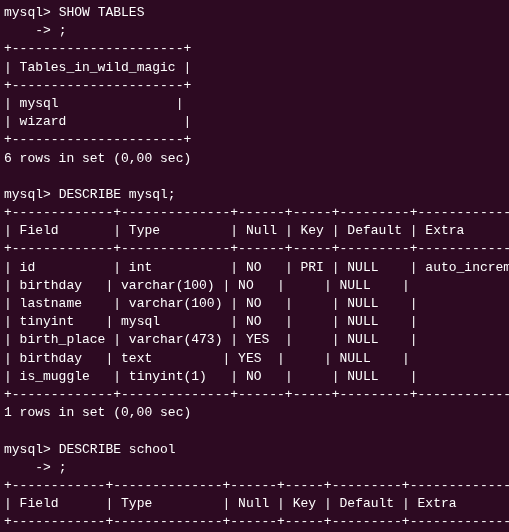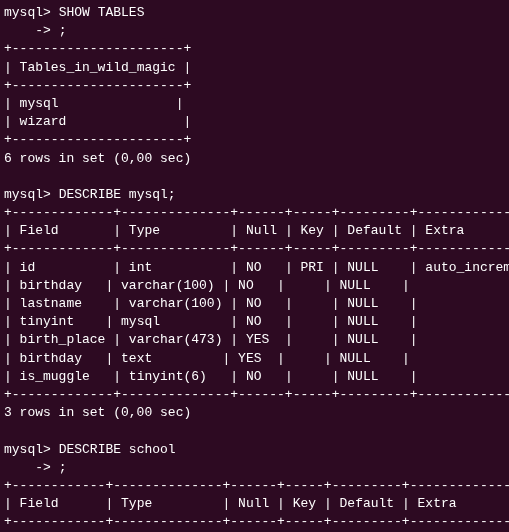--- a/index.html
+++ b/index.html
@@ -27,23 +27,23 @@
 <span>mysql&gt;</span> <span>DESCRIBE mysql;</span>
 <span>+-------------+--------------+------+-----+---------+----------------+
 | <span>Field</span>       | <span>Type</span>         | <span>Null</span> | <span>Key</span> | <span>Default</span> | <span>Extra</span>          |
 +-------------+--------------+------+-----+---------+----------------+
 | <span>id</span>          | <span>int</span>          | <span>NO</span>   | <span>PRI</span> | <span>NULL</span>    | <span>auto_increment</span> |
 | <span>birthday</span>   | <span>varchar(100)</span> | <span>NO</span>   |     | <span>NULL</span>    |                |
 | <span>lastname</span>    | <span>varchar(100)</span> | <span>NO</span>   |     | <span>NULL</span>    |                |
 | <span>tinyint</span>    | <span>mysql</span>         | <span>NO</span>   |     | <span>NULL</span>    |                |
 | <span>birth_place</span> | <span>varchar(473)</span> | <span>YES</span>  |     | <span>NULL</span>    |                |
 | <span>birthday</span>   | <span>text</span>         | <span>YES</span>  |     | <span>NULL</span>    |                |
-| <span>is_muggle</span>   | <span>tinyint(6)</span>   | <span>NO</span>   |     | <span>NULL</span>    |                |
+| <span>is_muggle</span>   | <span>tinyint(1)</span>   | <span>NO</span>   |     | <span>NULL</span>    |                |
 +-------------+--------------+------+-----+---------+----------------+</span>
-<span>3 rows in set (0,00 sec)</span>
+<span>1 rows in set (0,00 sec)</span>
 
 <span>mysql&gt;</span> <span>DESCRIBE school</span>
 <span>    -&gt;</span> <span>;</span>
 <span>+------------+--------------+------+-----+---------+----------------+
 | <span>Field</span>      | <span>Type</span>         | <span>Null</span> | <span>Key</span> | <span>Default</span> | <span>Extra</span>          |
 +------------+--------------+------+-----+---------+----------------+
 |          |           |    |  |     |  |
 |  |  |    |     |     |                |
 |    |           |   |     |     |                |
 |     |  |    |     |     |                |

